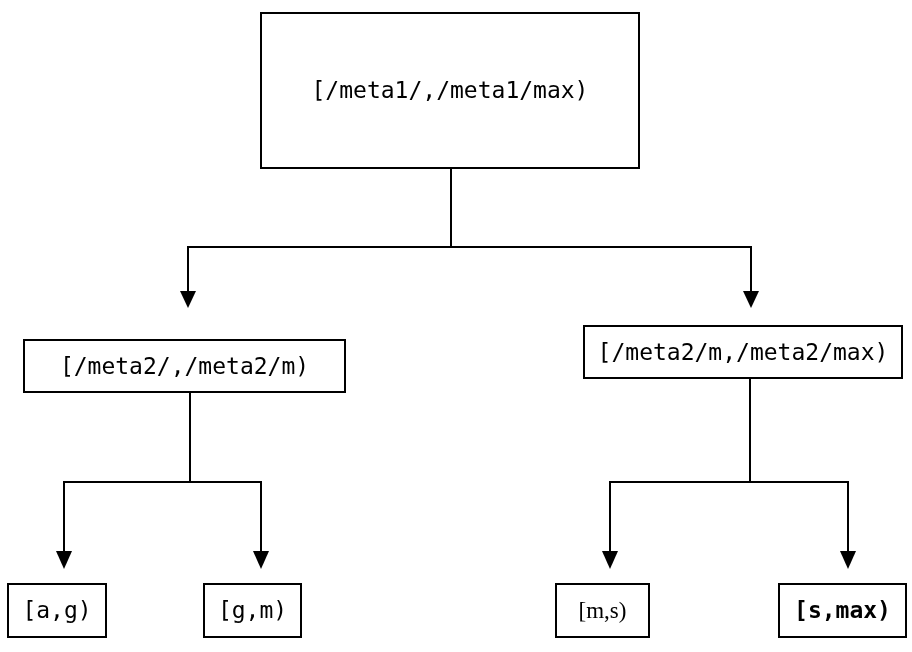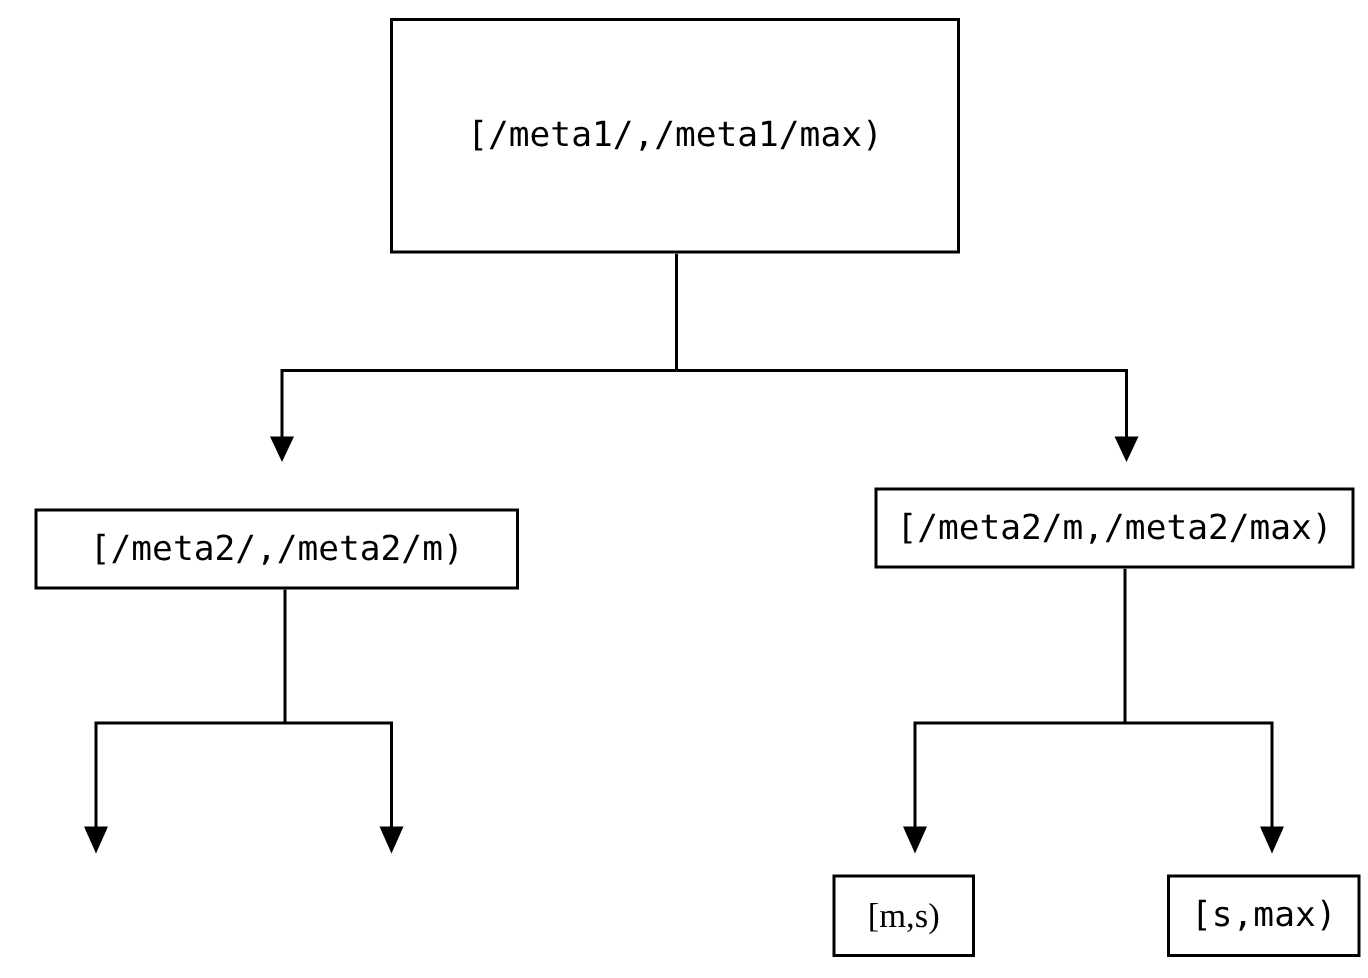--- a/index.html
+++ b/index.html
@@ -35,21 +35,21 @@
     font-size: 23px;
     line-height: 1;
     white-space: nowrap;
   }
   .node-root   { left: 260px; top: 12px;  width: 380px; height: 157px; }
   .node-left   { left: 23px;  top: 314px; width: 323px; height: 54px; margin-top: 25px; }
   .node-right  { left: 583px; top: 325px; width: 320px; height: 54px; }
   .leaf-ag     { left: 7px;   top: 583px; width: 100px; height: 55px; }
   .leaf-gm     { left: 203px; top: 583px; width: 99px;  height: 55px; }
   .leaf-ms     { left: 555px; top: 583px; width: 95px;  height: 55px; font-family: Liberation Serif, serif; }
-  .leaf-smax   { left: 778px; top: 583px; width: 129px; height: 55px; }
+  .leaf-smax   { left: 778px; top: 583px; width: 129px; height: 55px; font-weight: bold; }
 </style>
 </head>
 <body>
 
 <div class="canvas">
 
   <svg class="edges" viewBox="0 0 912 652" xmlns="http://www.w3.org/2000/svg">
     <g stroke="#000000" stroke-width="2" fill="none">
 
       <path d="M 451 169 L 451 247"></path>
@@ -79,21 +79,27 @@
   </div>
 
   <div class="node node-left">
     <span>[/meta2/,/meta2/m)</span>
   </div>
 
   <div class="node node-right">
     <span>[/meta2/m,/meta2/max)</span>
   </div>
 
+  <div class="node leaf-ag">
+    <span>[a,g)</span>
+  </div>
 
+  <div class="node leaf-gm">
+    <span>[g,m)</span>
+  </div>
 
   <div class="node leaf-ms">
     <span>[m,s)</span>
   </div>
 
   <div class="node leaf-smax">
     <span>[s,max)</span>
   </div>
 
 </div>

